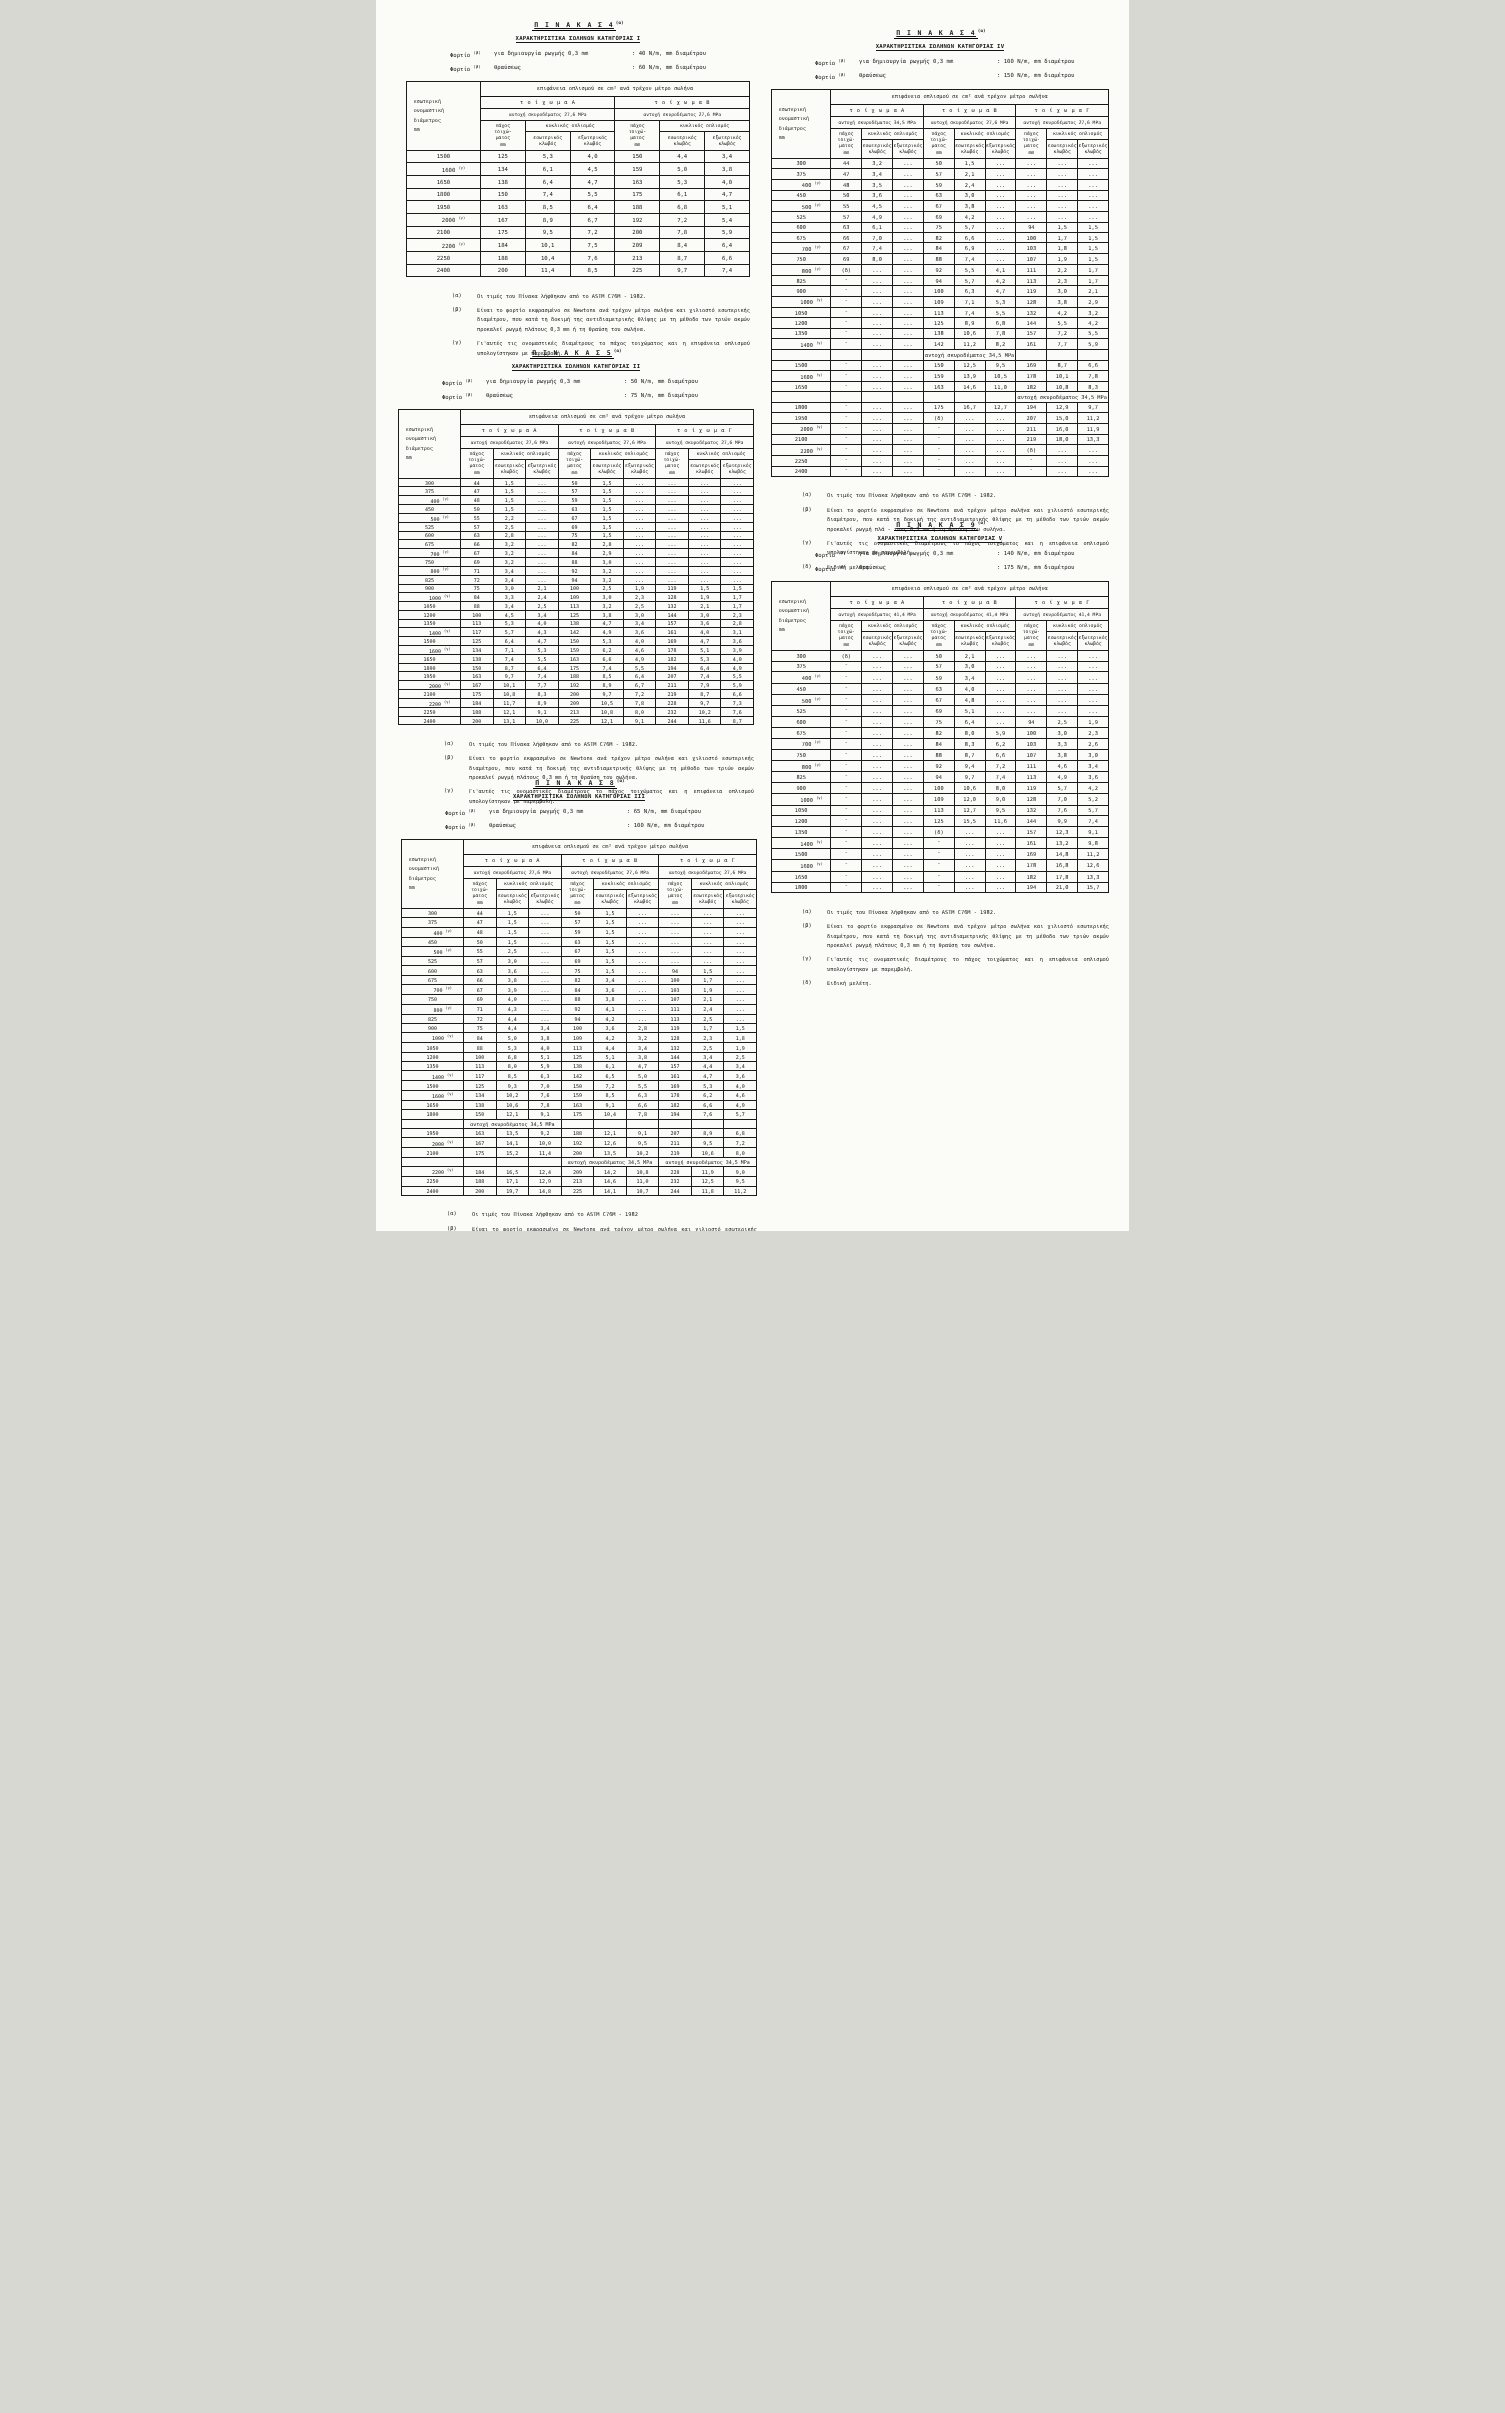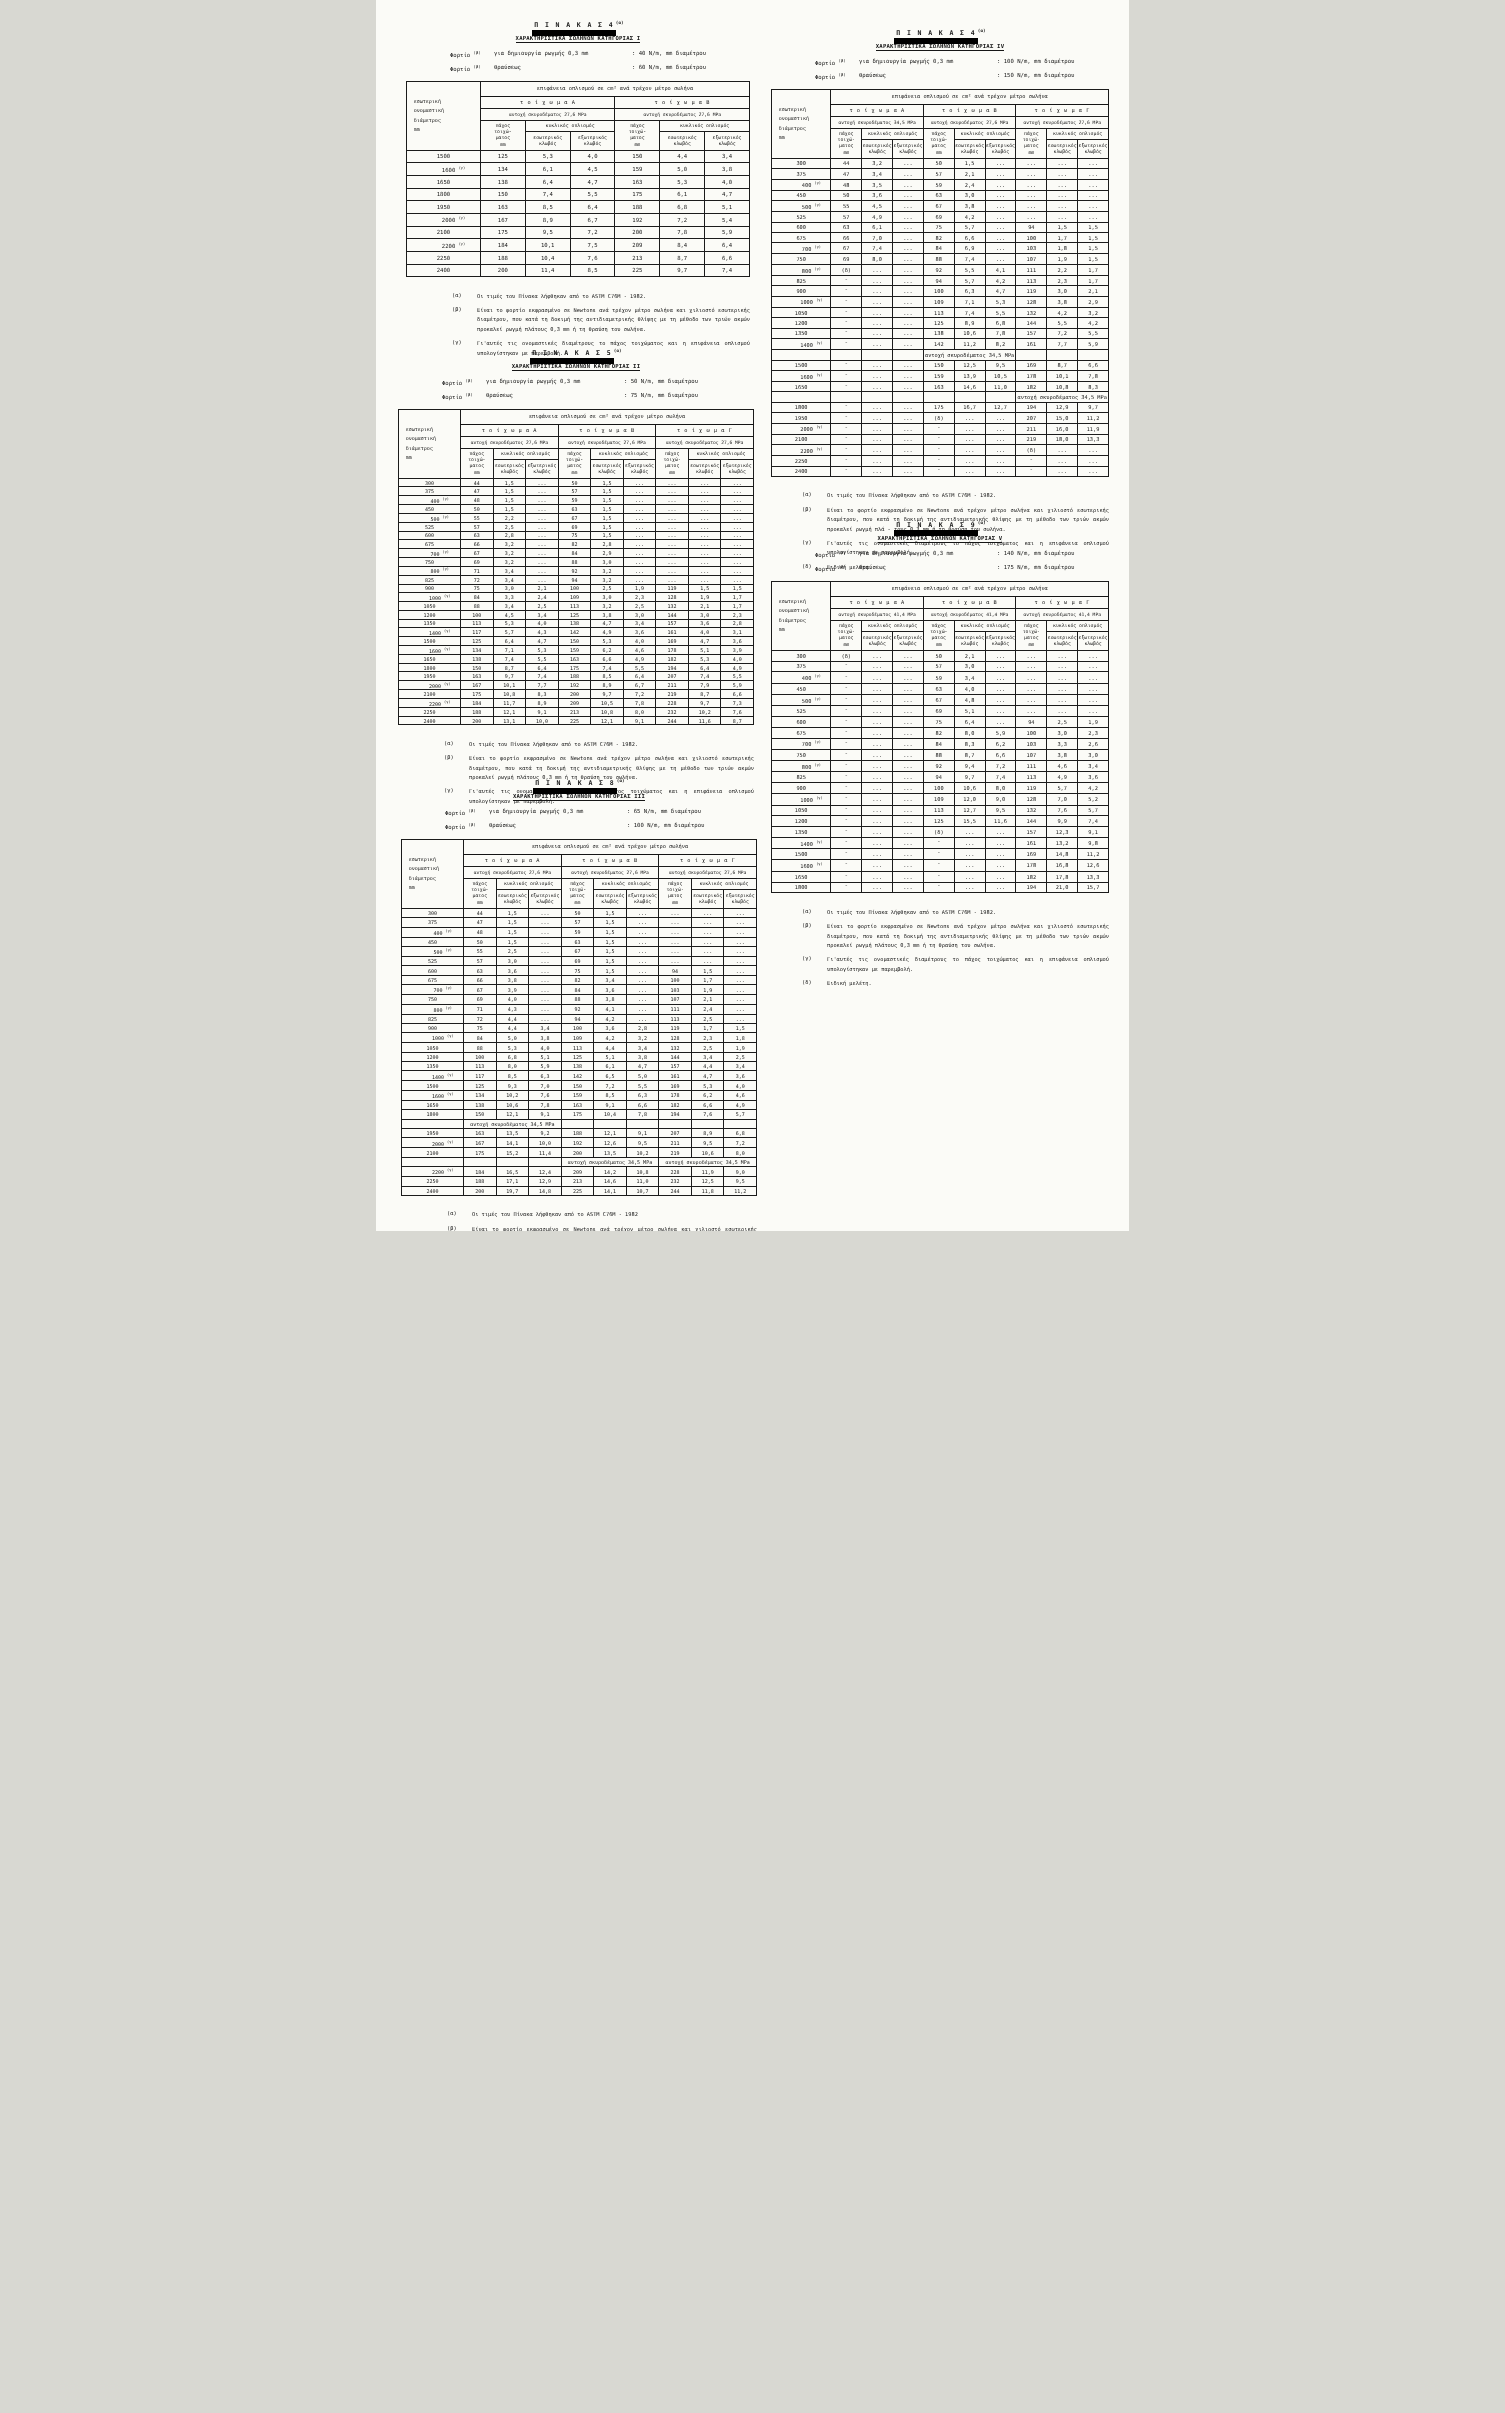--- a/index.html
+++ b/index.html
@@ -10,21 +10,21 @@
     overflow:hidden;
   }
   .block { position:absolute; }
   #t4-block { left:30px;  top:20px;   width:344px; }
   #t5-block { left:22px;  top:348px;  width:356px; }
   #t6-block { left:25px;  top:778px; width:356px; }
   #t7-block { left:395px; top:28px;   width:338px; }
   #t8-block { left:395px; top:520px; width:338px; }
 
   .tbl-title { text-align:center; font-size:6.5px; font-weight:bold; letter-spacing:1.4px; }
-  .tbl-title .t { border-bottom:6px solid #000000; padding:0 1.9px 1px 1.9px; }
+  .tbl-title .t { border-bottom:1px solid #000000; padding:0 1.9px 1px 1.9px;text-decoration:underline; }
   .tbl-title sup { font-size:4.3px; letter-spacing:0; }
   .tbl-subtitle { text-align:center; margin-top:6.3px; font-size:5.6px; font-weight:bold; letter-spacing:0.2px; }
   .tbl-subtitle .t { border-bottom:0.8px solid #161616; padding-bottom:1px; }
 
   .loads { margin:8.7px 0 0 44px; font-size:5.6px; line-height:1.4; }
   .load-line { display:flex; margin-bottom:4.3px; }
   .load-prefix { width:44px; flex:none; }
   .load-prefix sup { font-size:3.9px; }
   .load-desc { width:138px; flex:none; }
   .load-value { white-space:nowrap; }

